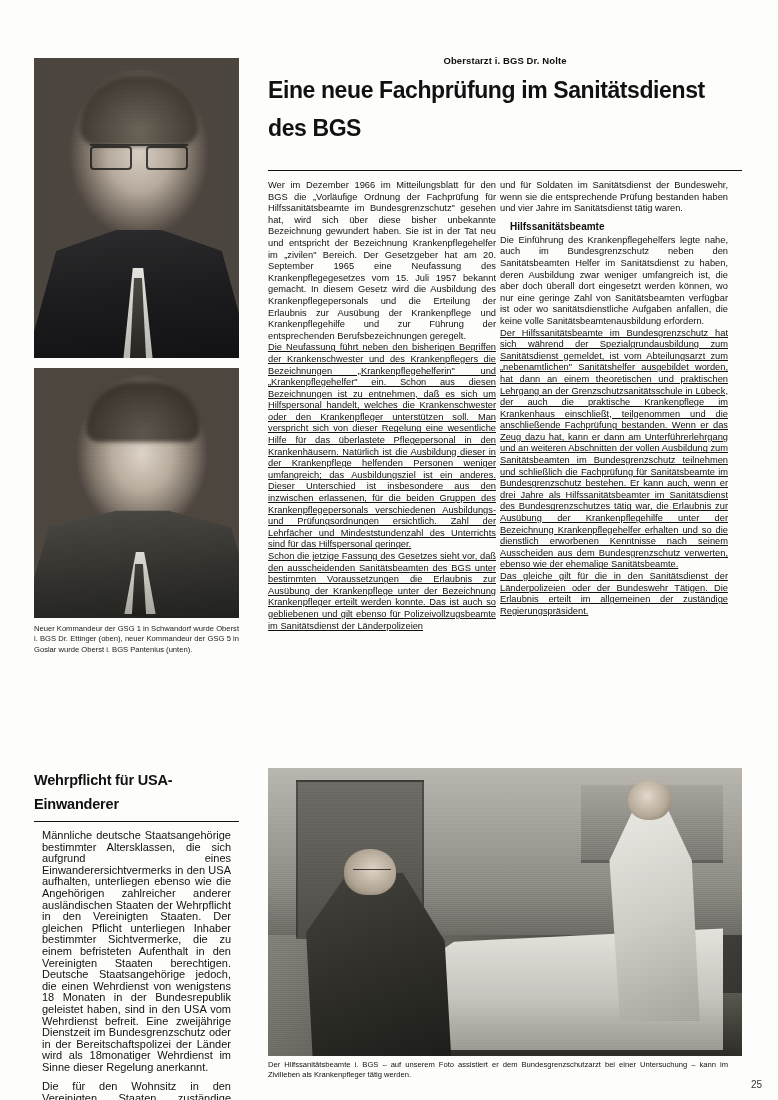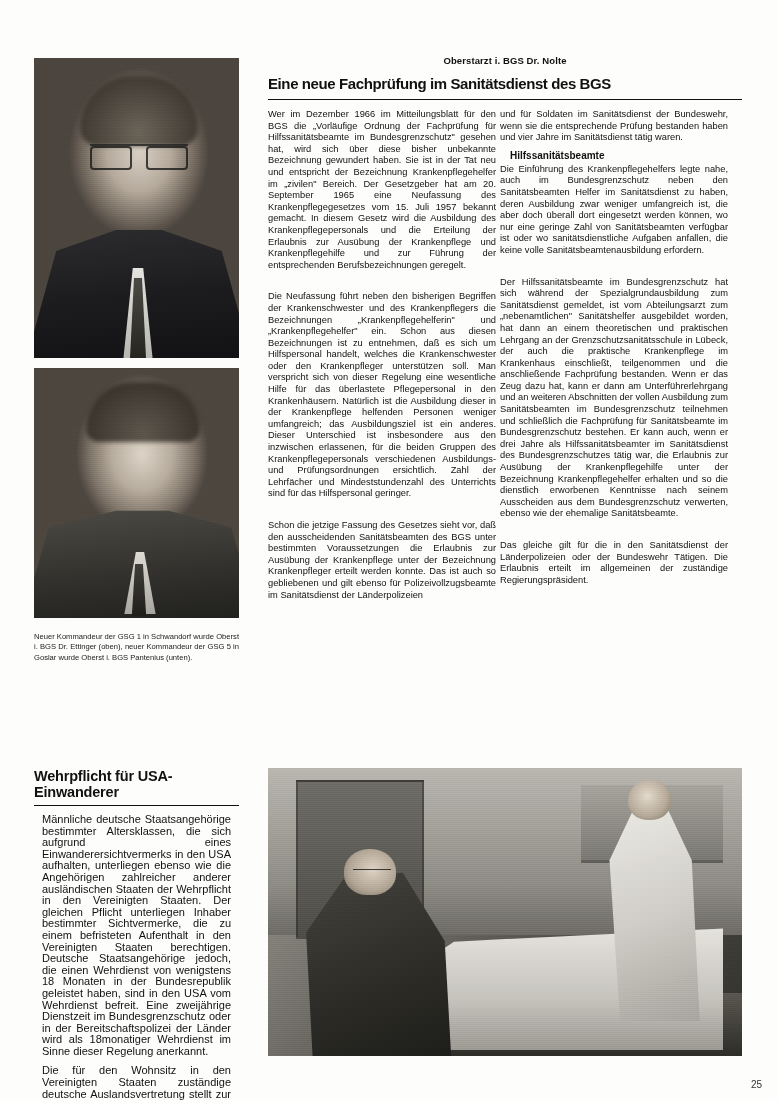--- a/index.html
+++ b/index.html
@@ -133,45 +133,45 @@
   .photo .grain {
     position: absolute; inset: 0;
     background-image:
       repeating-linear-gradient(0deg, rgba(255,255,255,.025) 0 1px, rgba(0,0,0,.025) 1px 2px);
     mix-blend-mode: overlay;
   }
 
   .caption {
     font-size: 7.6px;
     line-height: 10.4px;
-    margin-top: 14px;
+    margin-top: 6px;
     color: #1a1a1a;
     text-align: justify;
   }
 
   
   .article {
     position: absolute;
     left: 268px;
     top: 55px;
     width: 474px;
   }
   .byline {
     font-size: 9.5px;
     font-weight: bold;
     letter-spacing: .1px;
     margin-bottom: 5px;
     text-align: center;
   }
   .headline {
-    font-size: 15px;
+    font-size: 23px;
     font-weight: bold;
     letter-spacing: -.4px;
-    line-height: 26px;
-    margin: 0 0 2px 0;
+    line-height: 38px;
+    margin: 0 0 23px 0;
     font-family: "Liberation Sans", sans-serif;
   }
   .rule {
     border-bottom: 1.4px solid #111;
     margin-bottom: 9px;
   }
   .cols {
     display: flex;
     gap: 4px;
   }
@@ -179,40 +179,40 @@
     width: 228px;
   }
   .col p {
     margin: 0 0 0 0;
     font-size: 9.3px;
     line-height: 11.6px;
     text-align: justify;
     text-justify: inter-word;
     hyphens: auto;
   }
-  .col p + p { margin-top: 20px; }
+  .col p + p { margin-top: 0; text-decoration: underline; }
   .subhead {
     font-size: 10px;
     font-weight: bold;
     margin: 0 0 3px 0;
     padding-left: 10px;
   }
 
   
   .article2 {
     position: absolute;
     left: 34px;
     top: 768px;
     width: 205px;
   }
   .headline2 {
     font-size: 14.5px;
     font-weight: bold;
     letter-spacing: -.2px;
-    line-height: 16px;
+    line-height: 24px;
     margin: 0 0 5px 0;
   }
   .article2 .rule { margin-bottom: 7px; }
   .article2 p {
     margin: 8px;
     font-size: 11px;
     line-height: 11.6px;
     text-align: justify;
     hyphens: auto;
   }
@@ -382,15 +382,16 @@
     <div class="pb-table"></div>
     <div class="pb-patient"></div>
     <div class="pb-doctor-standing"></div>
     <div class="pb-doctor-head"></div>
     <div class="pb-assistant"></div>
     <div class="pb-assistant-head"></div>
     <div class="pb-glasses"></div>
     <div class="grain"></div>
   </div>
 
+  <div class="caption-bottom">Der Hilfssanitätsbeamte i. BGS – auf unserem Foto assistiert er dem Bundesgrenzschutzarzt bei einer Untersuchung – kann im Zivilleben als Krankenpfleger tätig werden.</div>
 
   <div class="page-number">25</div>
 </div>
 
 </body></html>

